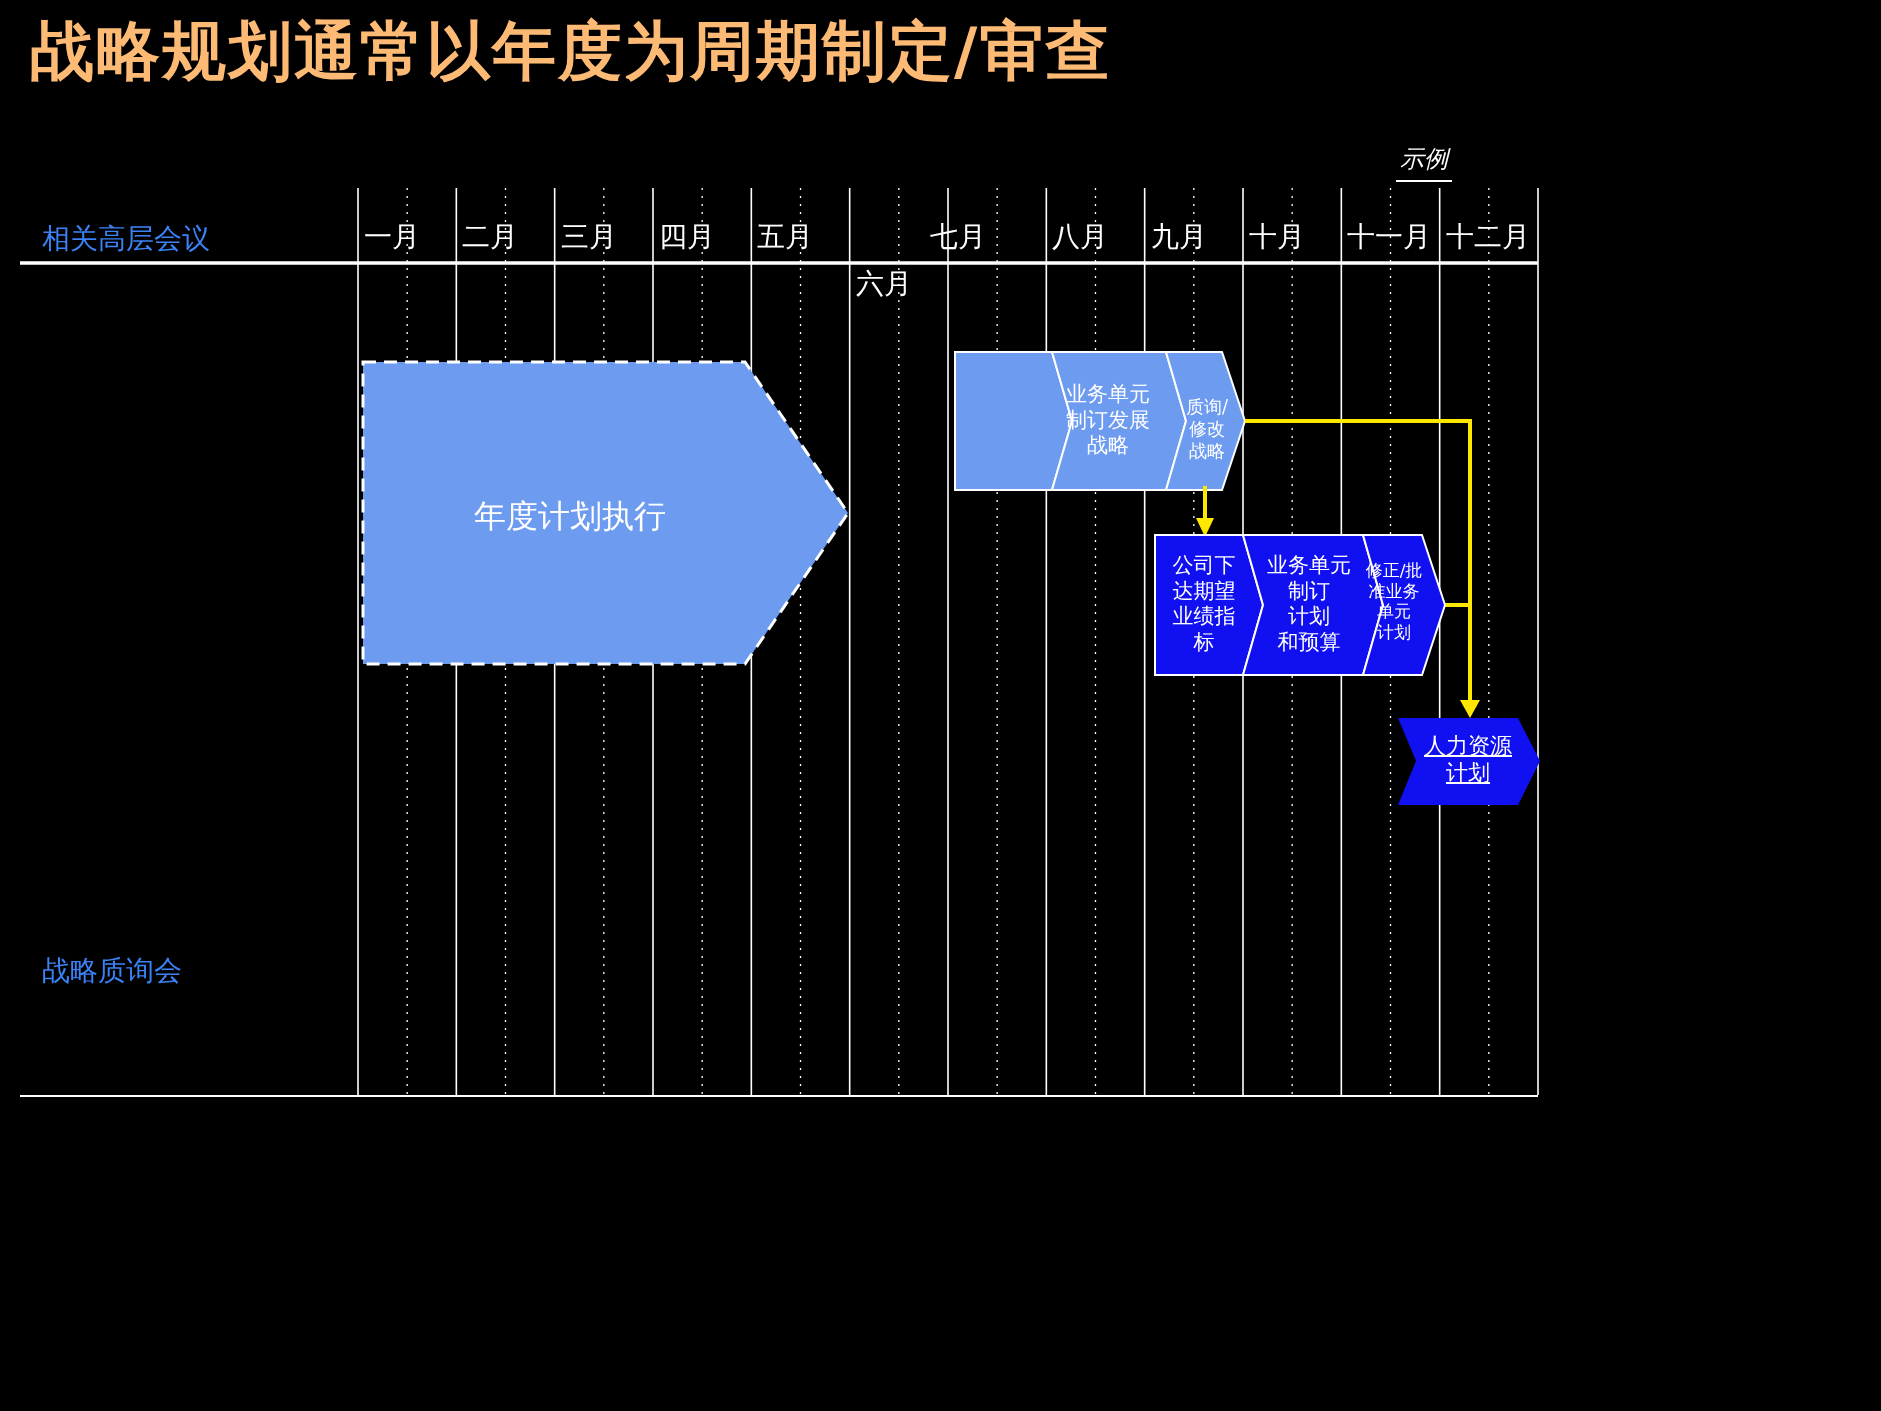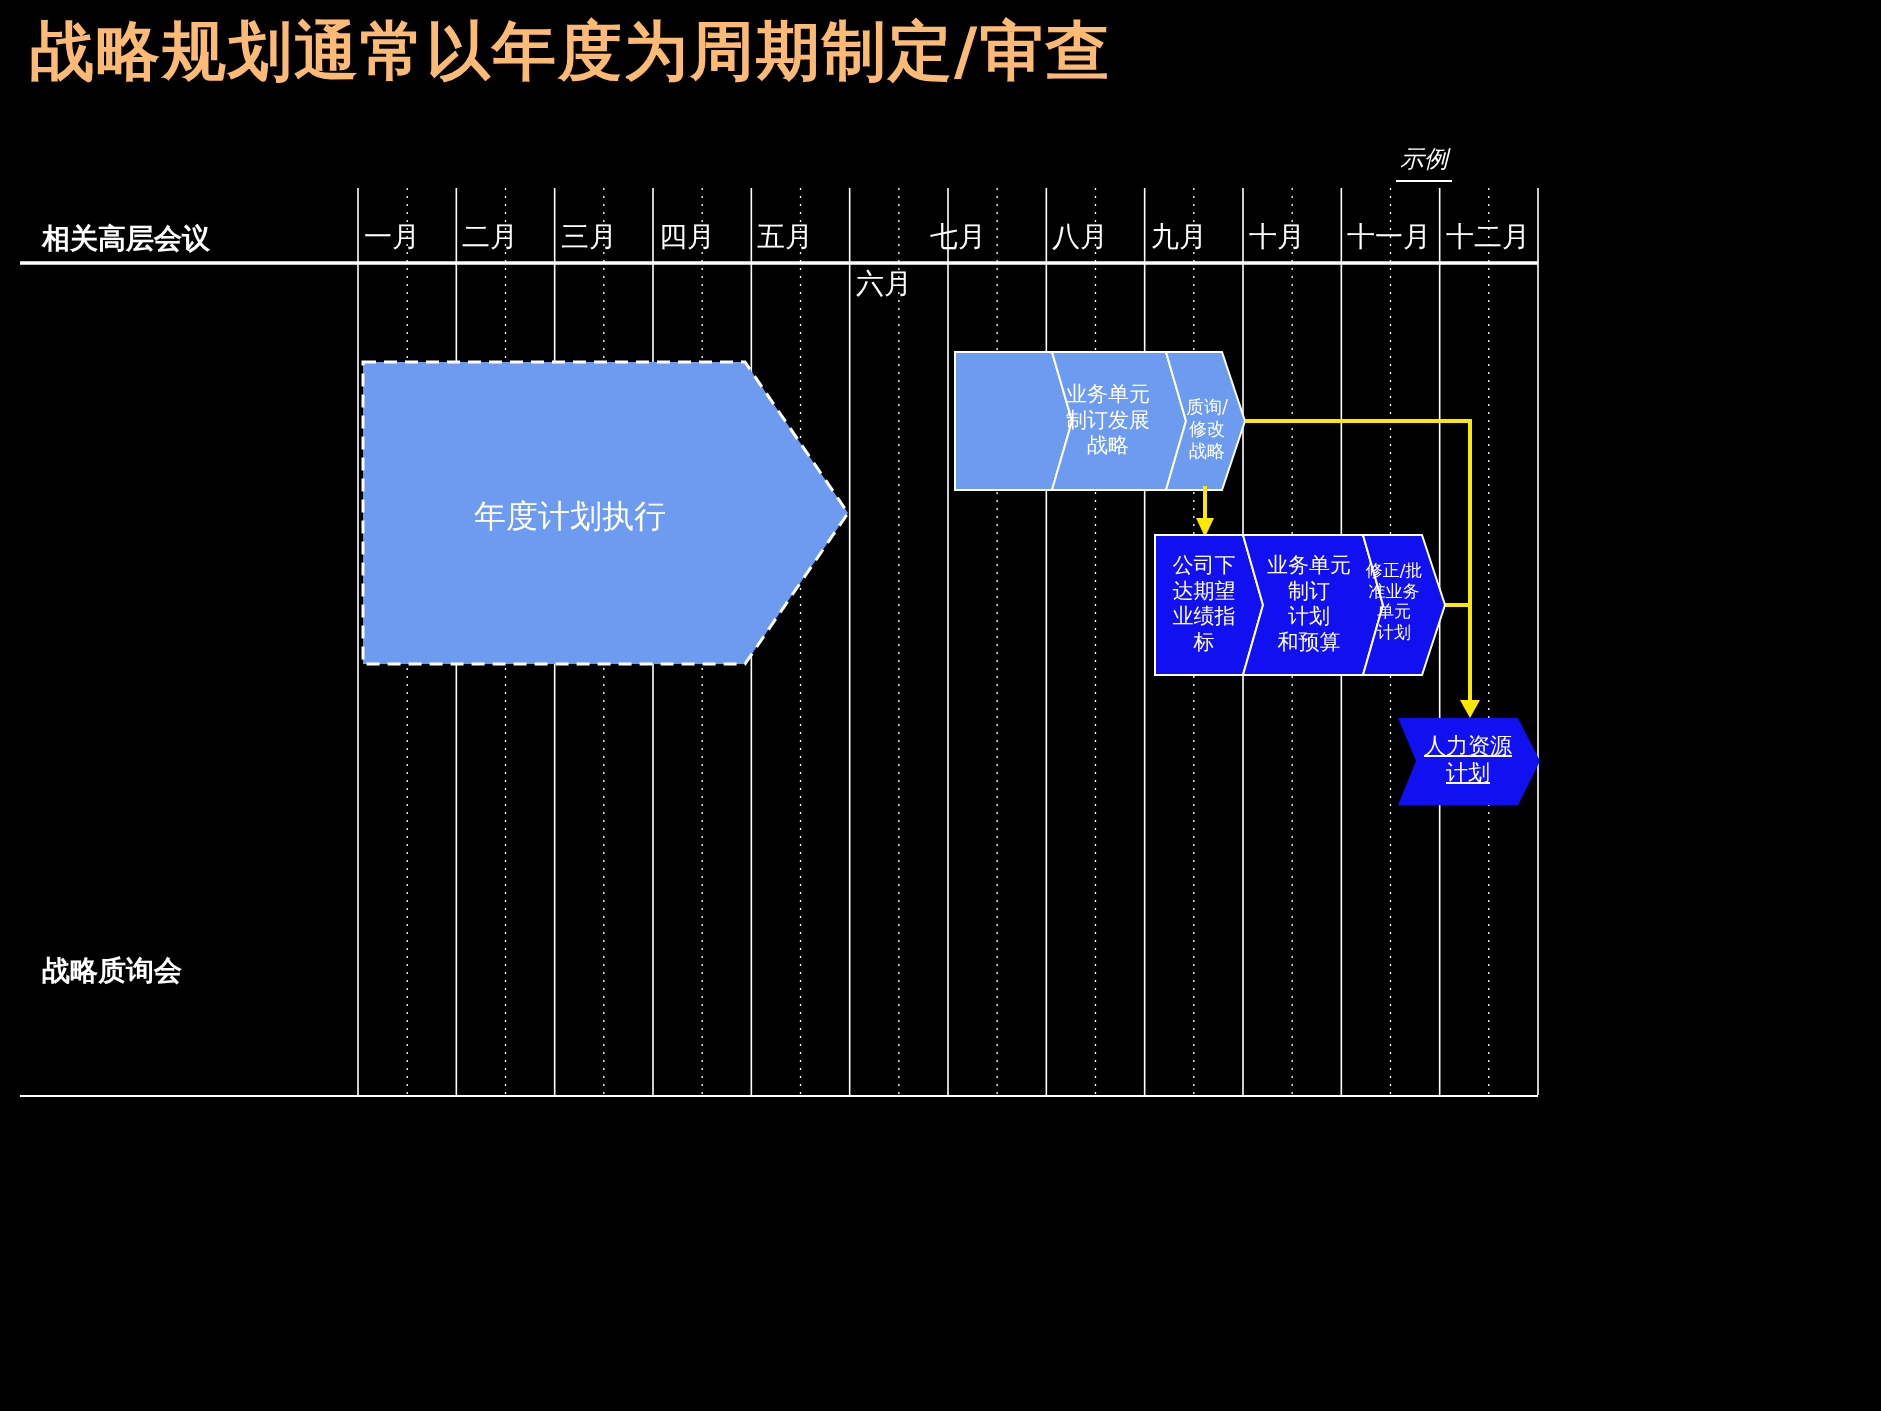--- a/index.html
+++ b/index.html
@@ -10,21 +10,21 @@
   }
   .abs { position:absolute; }
   .title {
     left:30px; top:8px; font-size:64px; font-weight:bold; color:#fdba74;
     letter-spacing:2px; white-space:nowrap;
   }
   .example {
     left:1396px; top:136px; font-size:24px; font-style:italic; color:#fff;
     border-bottom:2px solid #fff; padding:0 4px 5px 4px;margin-top:7px;
   }
-  .rowhdr { font-size:28px; font-weight:bold; color:#ffffff; white-space:nowrap; }
+  .rowhdr { font-size:28px; font-weight:normal; color:#3b82f6; white-space:nowrap; }
   .month { top:218px; font-size:28px; color:#fff; white-space:nowrap; }
   .chart-svg { left:0; top:0; }
   .shape-label {
     position:absolute; color:#fff; text-align:center; white-space:pre-line;
     line-height:1.22;
   }
 </style>
 </head>
 <body>
 

